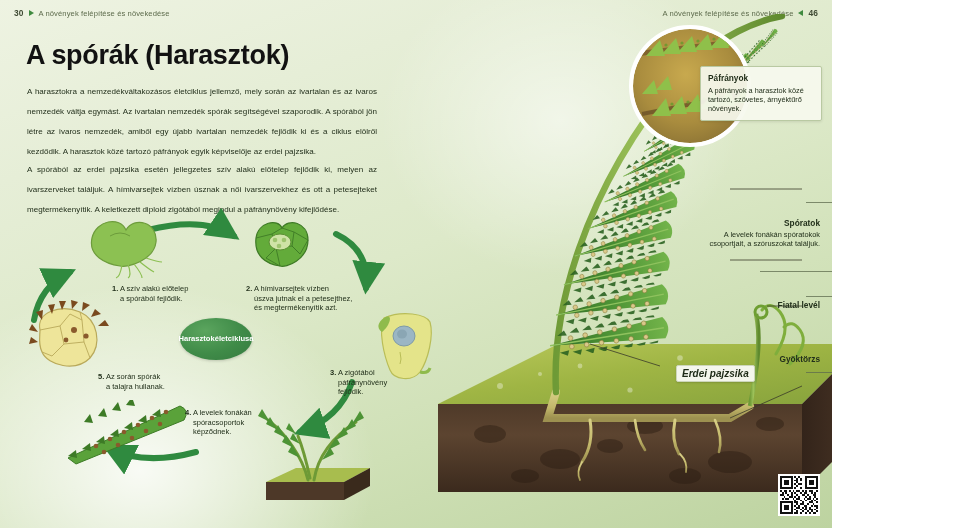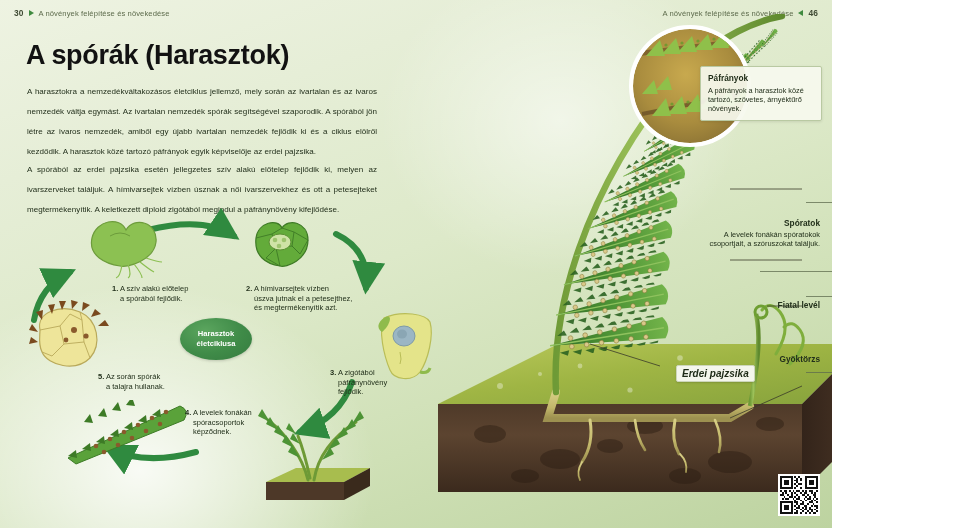--- a/index.html
+++ b/index.html
@@ -59,21 +59,21 @@
   #step2 { left: 246px; top: 84px; }
   #step3 { left: 330px; top: 168px; }
   #step4 { left: 185px; top: 208px; }
   #step5 { left: 98px; top: 172px; }
 
   #cycle-hub {
     position: absolute; left: 180px; top: 118px;
     width: 72px; height: 42px; border-radius: 50%;
     background: radial-gradient(ellipse at 35% 30%, #5ba55e 0%, #3f8b48 55%, #357a3f 100%);
     box-shadow: 0 1px 3px rgba(0,0,0,.18);
-    display: flex; flex-direction: column; align-items: center; justify-content: center;
+    display: flex; flex-direction: row; align-items: center; justify-content: center;
     color: #ffffff; font-size: 7.6px; font-weight: bold; line-height: 10px; text-align: center;
   }
 
   
   .art { position: absolute; }
 
   
   .callout {
     position: absolute; text-align: right; color: #22301b;
   }

